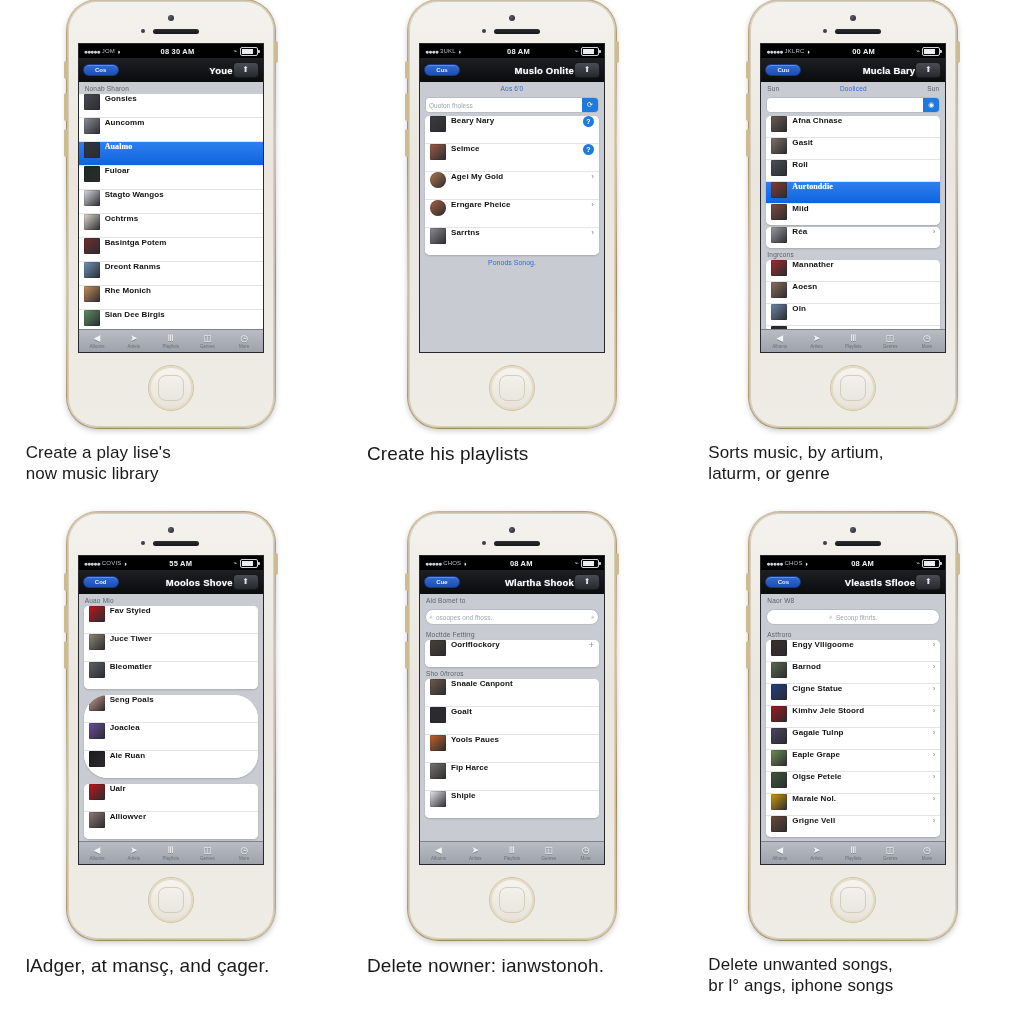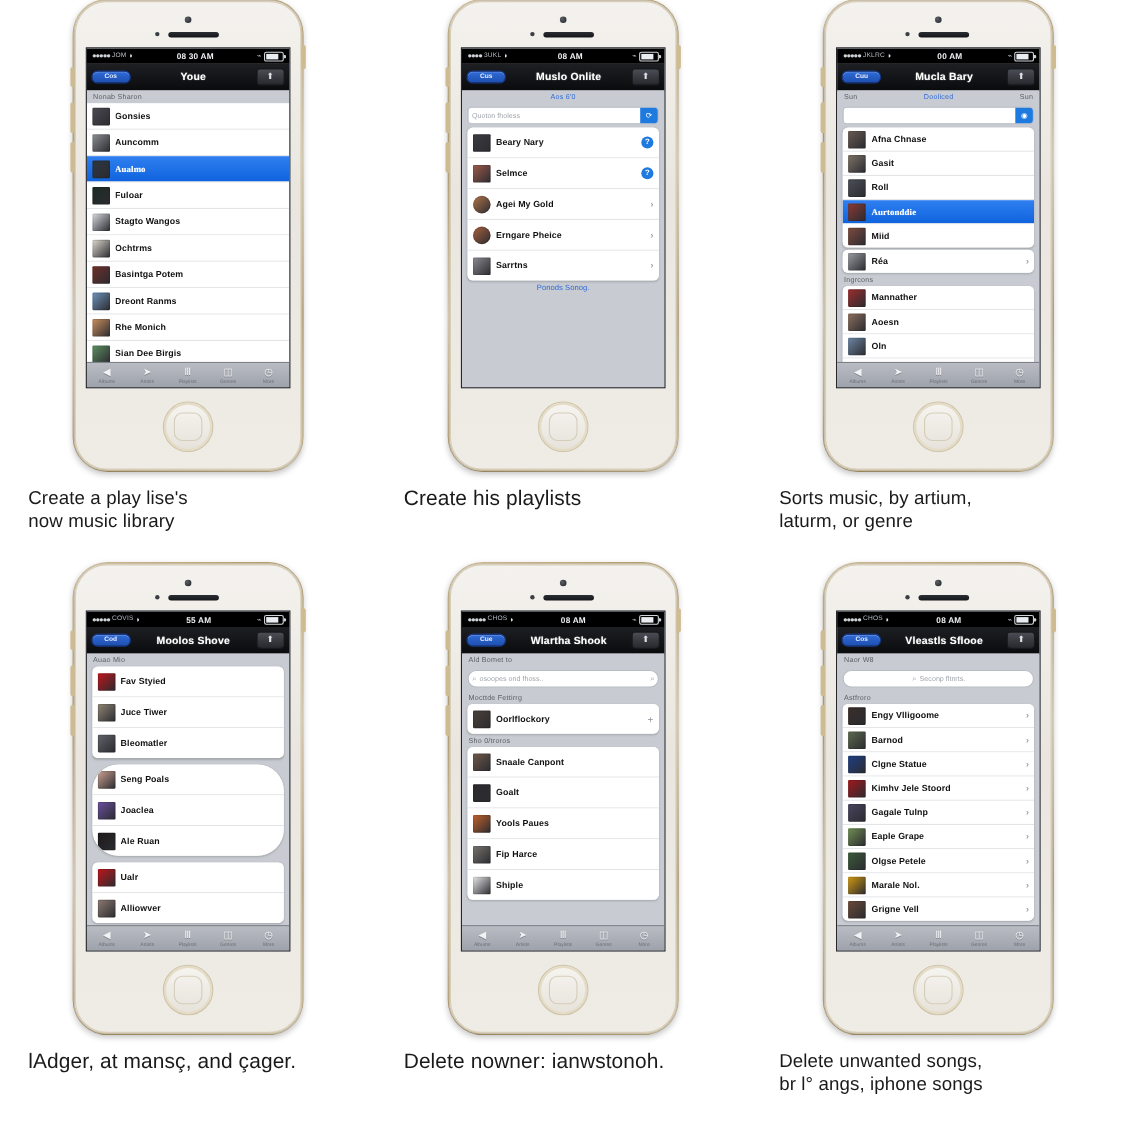--- a/index.html
+++ b/index.html
@@ -75,21 +75,21 @@
 
   .navbar{
     height:24px;
     background:linear-gradient(180deg,#1d1f23,#0a0b0d);
     display:flex;align-items:center;justify-content:space-between;
     padding:0 4px;border-bottom:1px solid #000;
   }
   .nav-title{
     color:#fff;font-size:9.5px;font-weight:bold;letter-spacing:.2px;
     text-shadow:0 0 1.2px rgba(255,255,255,.55);
-    flex:1;text-align:center;
+    flex:1;text-align:right;
   }
   .backbtn{
     background:linear-gradient(180deg,#2f6bd8,#1f4fb0);
     color:#e8eefc;font-size:6px;font-weight:bold;
     border-radius:7px;padding:2px 6px;border:1px solid #17398a;
     box-shadow:0 1px 0 rgba(255,255,255,.25) inset;
     min-width:22px;text-align:center;
   }
   .actionbtn{
     background:linear-gradient(180deg,#4a4d54,#26282d);
@@ -102,21 +102,21 @@
 
   .sectionhdr{
     font-size:6.5px;color:#5d6168;padding:3px 6px 2px 6px;
     filter:blur(.25px);letter-spacing:.2px;
   }
   .sectionhdr.center{text-align:center;color:#2f6bd8;}
 
   .list{background:#fff;}
   .list.rounded{margin:0 5px;border-radius:5px;overflow:hidden;box-shadow:0 1px 2px rgba(0,0,0,.18);}
   .row{
-    display:flex;align-items:center;gap:5px;
+    display:flex;gap:5px;
     height:23px;padding:0 5px;border-bottom:1px solid #e2e4e7;background:#fff;
   }
   .row:last-child{border-bottom:none;}
   .row.sel{background:linear-gradient(180deg,#2f7ff0,#0f63dd);}
   .row.sel .row-label{color:#fff;text-shadow:0 0 1px rgba(255,255,255,.5);font-family:Liberation Serif, serif;}
   .row.tall{height:27px;}
   .row.short{height:21px;}
   .art{
     width:16px;height:16px;border-radius:1px;flex:0 0 auto;
     background:#8a8d93;box-shadow:0 0 0 1px rgba(0,0,0,.12) inset;

